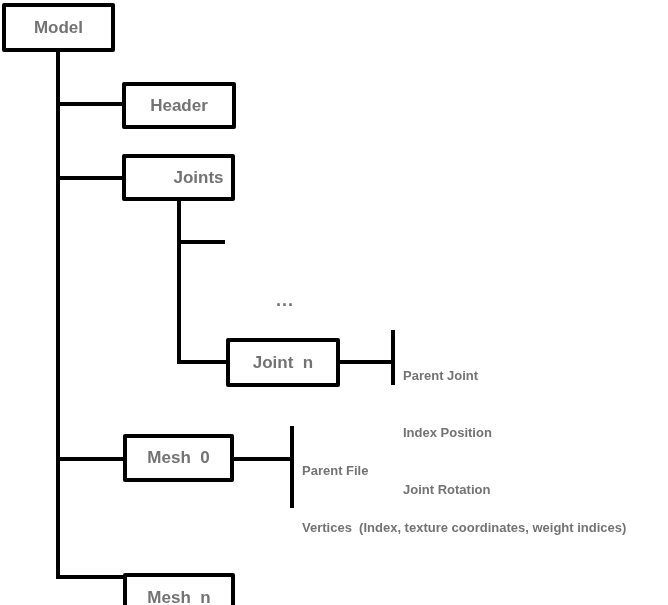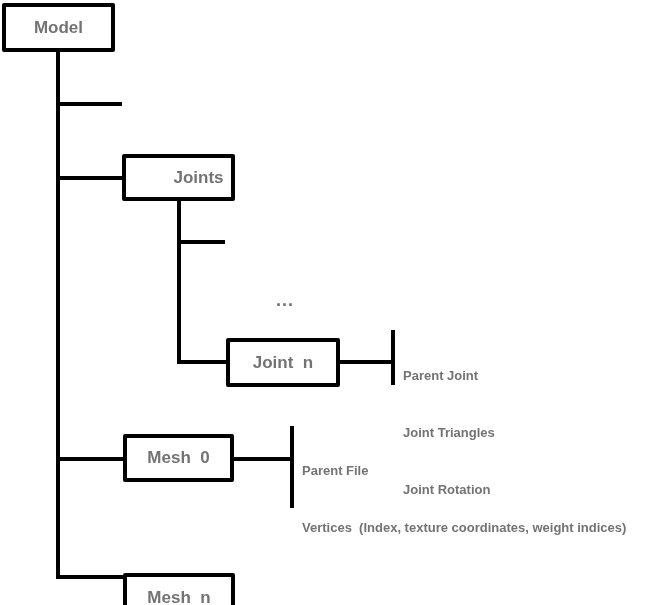--- a/index.html
+++ b/index.html
@@ -81,30 +81,31 @@
   <div class="line l-joint0-h"></div>
   <div class="line l-jointn-h"></div>
   <div class="line l-jointn-right"></div>
   <div class="line l-bar-joint"></div>
   <div class="line l-mesh0-h"></div>
   <div class="line l-mesh0-right"></div>
   <div class="line l-bar-mesh"></div>
   <div class="line l-meshn-h"></div>
 
   <div class="node n-model">Model</div>
+  <div class="node n-header">Header</div>
   <div class="node n-joints">Joints</div>
   <div class="node n-jointn">Joint  n</div>
   <div class="node n-mesh0">Mesh  0</div>
   <div class="node n-meshn">Mesh  n</div>
 
   <div class="ellipsis e-dots">...</div>
 
   <div class="attrs a-joint">
     <div>Parent Joint</div>
-    <div>Joint Triangles</div>
+    <div>Index Position</div>
     <div>Joint Rotation</div>
   </div>
 
   <div class="attrs a-mesh">
     <div>Parent File</div>
     <div>Vertices  (Index, texture coordinates, weight indices)</div>
     
   </div>
 
 </div>

